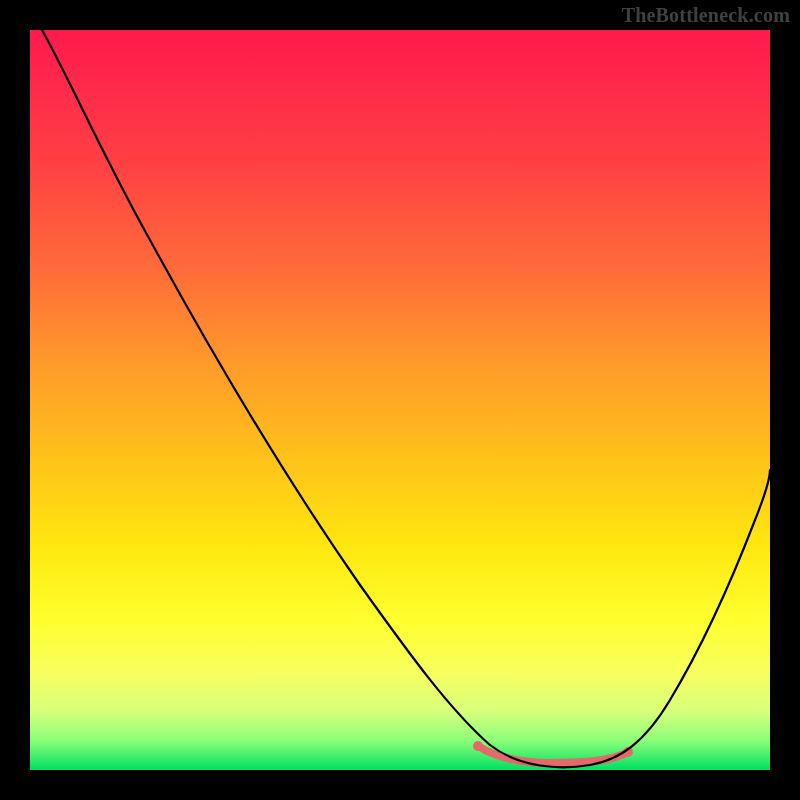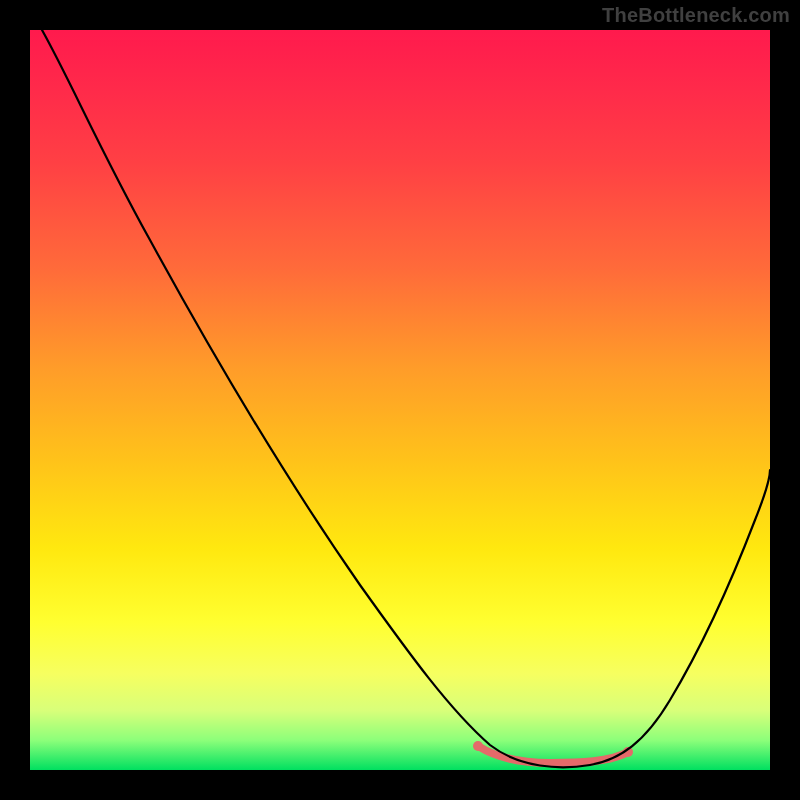--- a/index.html
+++ b/index.html
@@ -9,20 +9,21 @@
     height: 800px;
     background: #000;
     overflow: hidden;
     font-family: Arial, Helvetica, sans-serif;
   }
   .stage {
     position: relative;
     width: 800px;
     height: 800px;
     background: #000;
+    font-family: Liberation Serif, serif;
   }
   .watermark {
     position: absolute;
     top: 4px;
     right: 10px;
     color: #404040;
     font-size: 20px;
     font-weight: 600;
     letter-spacing: 0.2px;
     z-index: 5;

